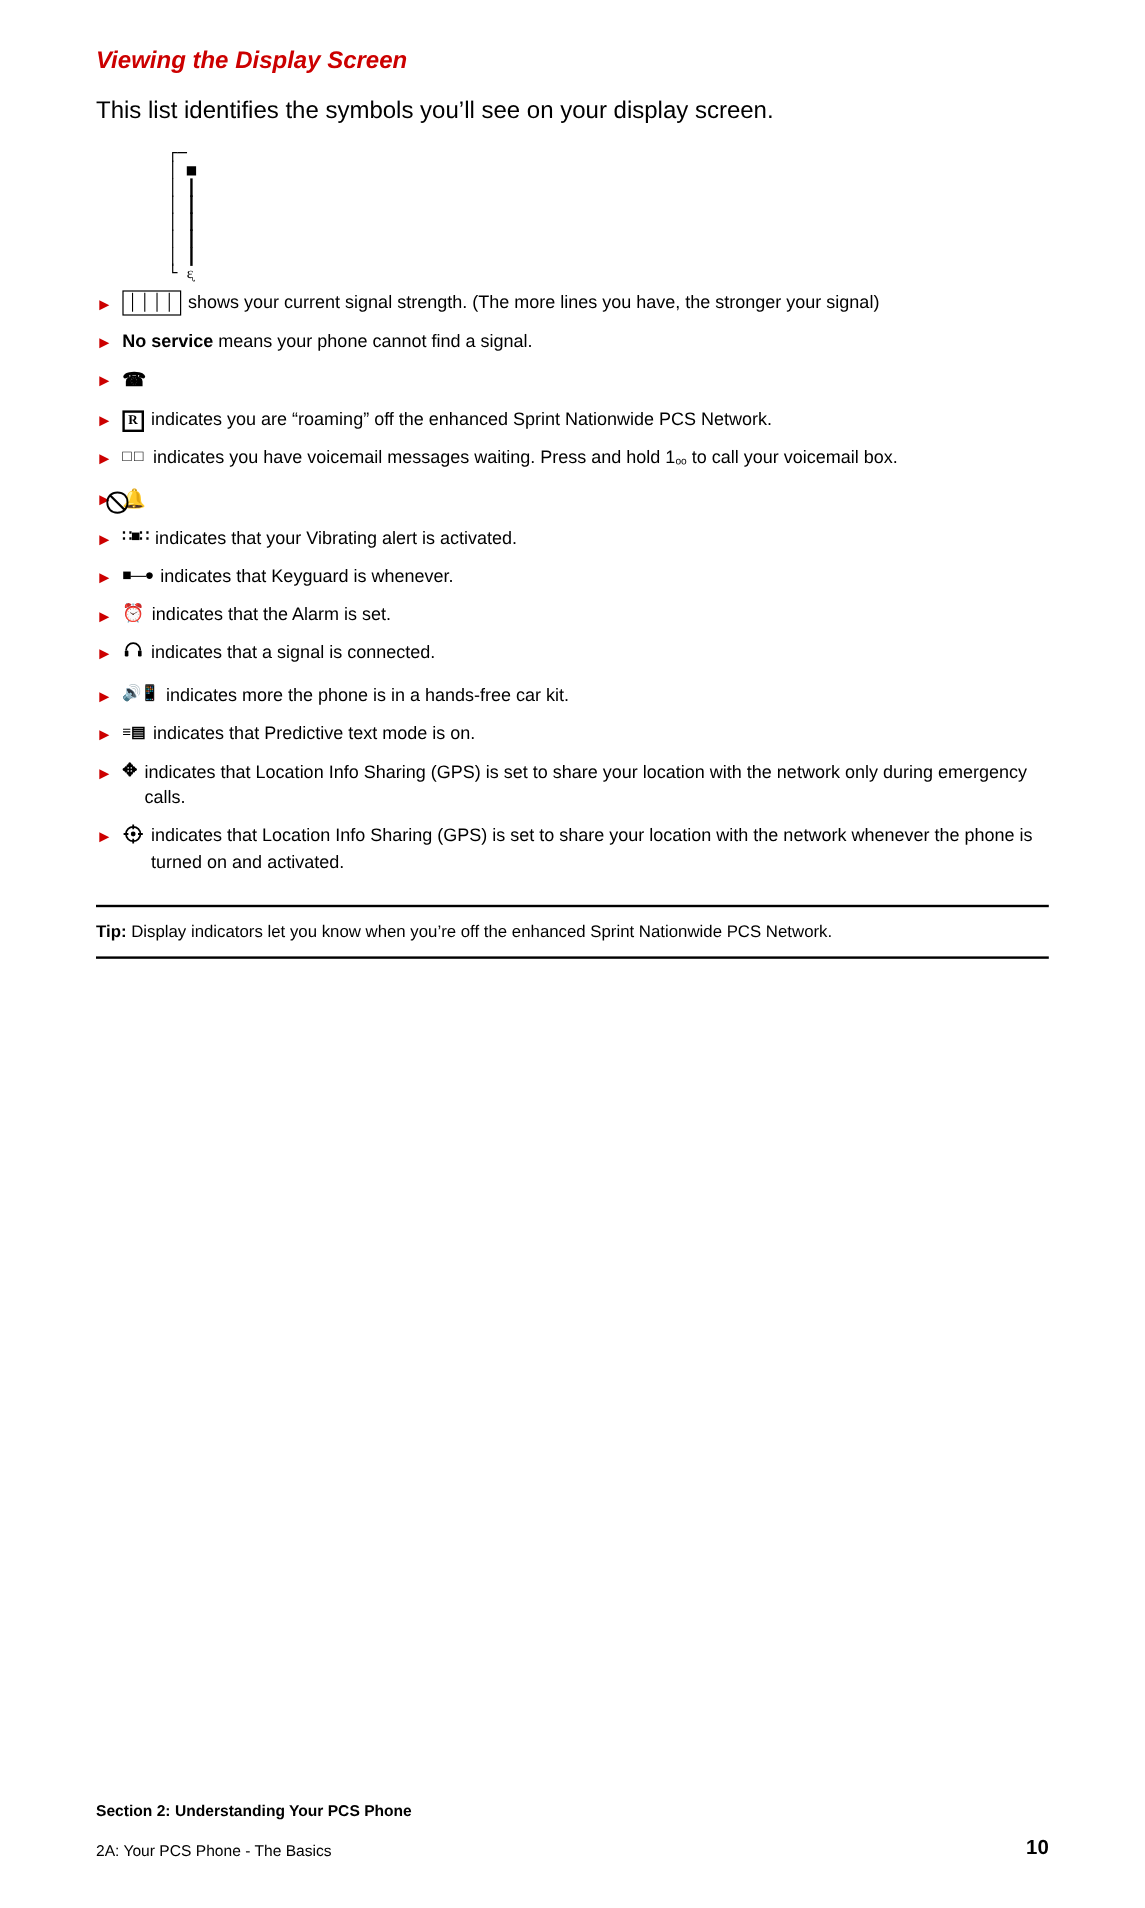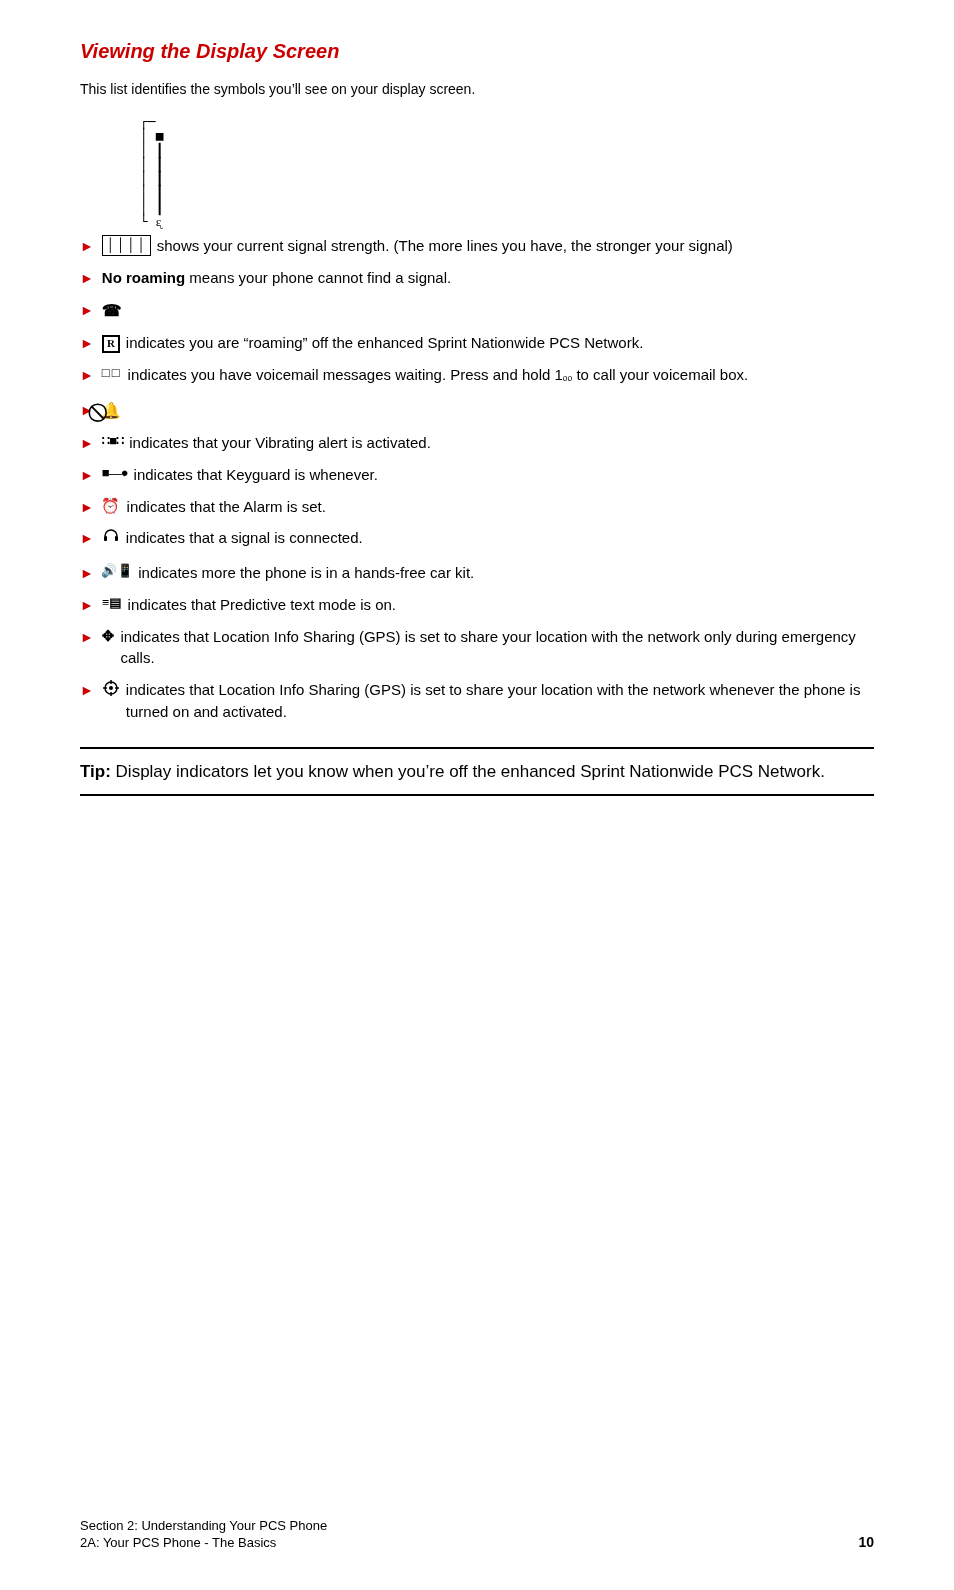--- a/index.html
+++ b/index.html
@@ -14,21 +14,21 @@
     }
     h1.page-title {
       color: #cc0000;
       font-size: 20px;
       font-weight: bold;
       font-style: italic;
       margin-bottom: 18px;
     }
     .intro {
       margin-bottom: 18px;
-      font-size: 14px;
+      font-size: 20px;
     }
     ul.symbol-list {
       list-style: none;
       margin-left: 0;
       padding-left: 0;
     }
     ul.symbol-list li {
       display: flex;
       align-items: flex-start;
       margin-bottom: 10px;
@@ -53,46 +53,46 @@
     }
     strong.bold-term {
       font-weight: bold;
     }
     .tip-box {
       border-top: 2px solid #000;
       border-bottom: 2px solid #000;
       padding: 10px 0;
       margin-top: 24px;
       margin-bottom: 96px;
-      font-size: 17px;
+      font-size: 14px;
       line-height: 1.5;
     }
     .tip-box .tip-label {
       font-weight: bold;
     }
     .footer {
       position: absolute;
       bottom: 40px;
       left: 80px;
       right: 80px;
       font-size: 13px;
     }
     .footer .section-label {
-      font-weight: normal;
-      margin-bottom: 2px;
+      font-weight: bold;
+      margin-bottom: 19px;
     }
     .footer .section-bold {
       font-weight: normal;
     }
     .footer .page-num {
       position: absolute;
       right: 0;
       bottom: 0;
       font-weight: bold;
-      font-size: 14px;
+      font-size: 17px;
     }
     
     .icon-phone { font-size: 16px; }
     .icon-roaming {
       display: inline-flex;
       align-items: center;
       justify-content: center;
       width: 18px;
       height: 18px;
       border: 2px solid #000;
@@ -140,21 +140,21 @@
 
   <li>
     <span class="bullet">►</span>
     <span class="sym" style="font-size:13px; border:1px solid #000; padding:0 3px; letter-spacing:1px;">││││</span>
     <span class="item-text"> shows your current signal strength. (The more lines you have, the stronger your signal)</span>
   </li>
 
   <li>
     <span class="bullet">►</span>
     <span class="item-text">
-      <strong class="bold-term">No roaming</strong> means your phone cannot find a signal.
+      <strong class="bold-term">No service</strong> means your phone cannot find a signal.
     </span>
   </li>
 
   <li>
     <span class="bullet">►</span>
     <span class="sym icon-phone">☎</span>
   </li>
 
   <li>
     <span class="bullet">►</span>

